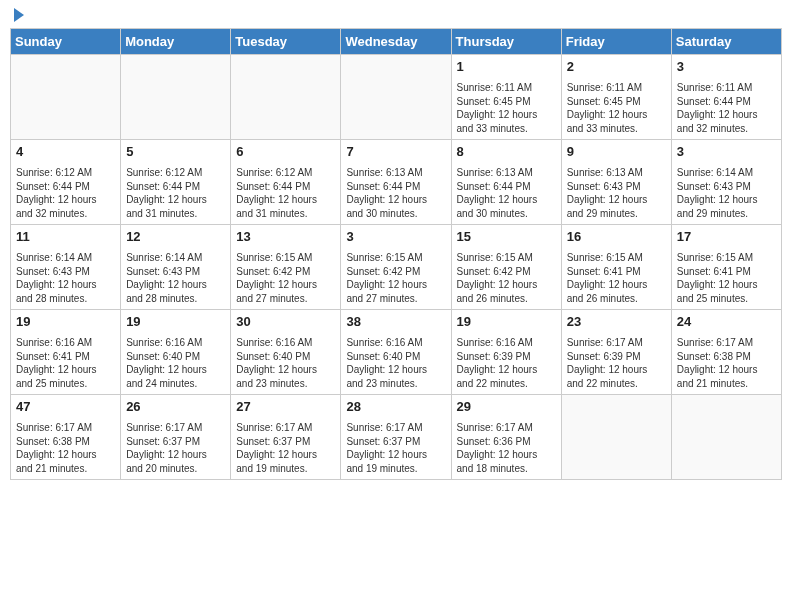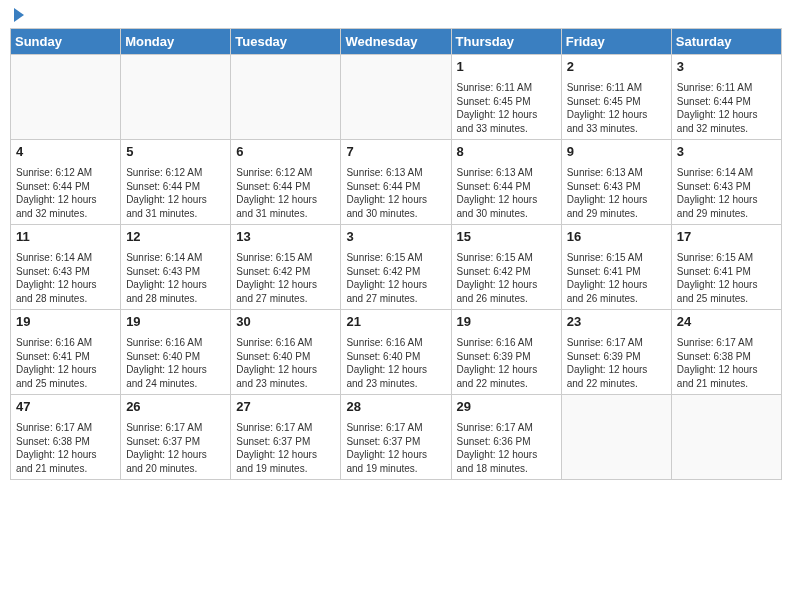--- a/index.html
+++ b/index.html
@@ -245,21 +245,21 @@
 Sunset: 6:40 PM
 Daylight: 12 hours and 24 minutes.</div>
         </td>
         <td>
           <span class="day-num">30</span>
           <div class="day-info" style="white-space: pre-line;">Sunrise: 6:16 AM
 Sunset: 6:40 PM
 Daylight: 12 hours and 23 minutes.</div>
         </td>
         <td>
-          <span class="day-num">21</span>
+          <span class="day-num">38</span>
           <div class="day-info" style="white-space: pre-line;">Sunrise: 6:16 AM
 Sunset: 6:40 PM
 Daylight: 12 hours and 23 minutes.</div>
         </td>
         <td>
           <span class="day-num">19</span>
           <div class="day-info" style="white-space: pre-line;">Sunrise: 6:16 AM
 Sunset: 6:39 PM
 Daylight: 12 hours and 22 minutes.</div>
         </td>

